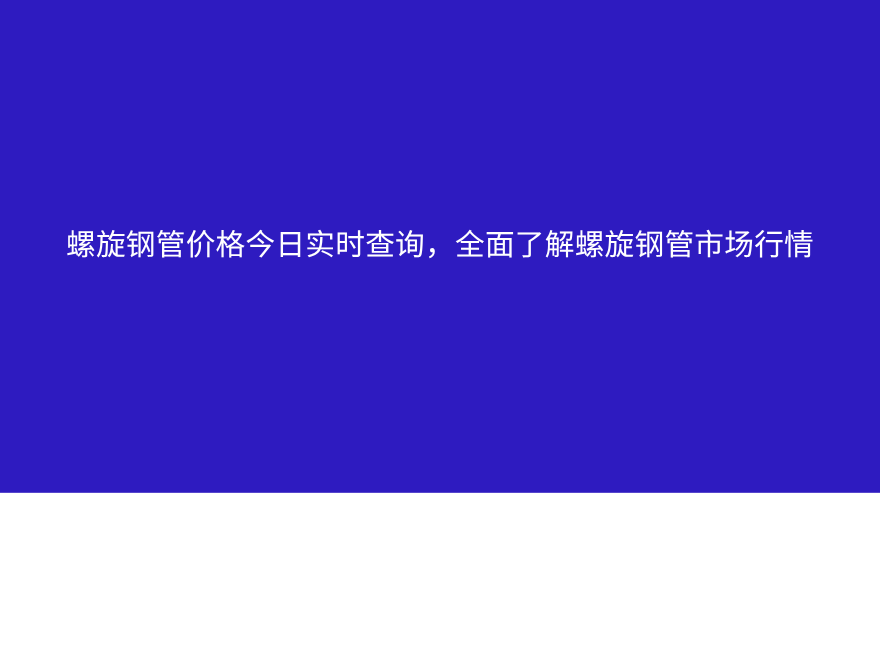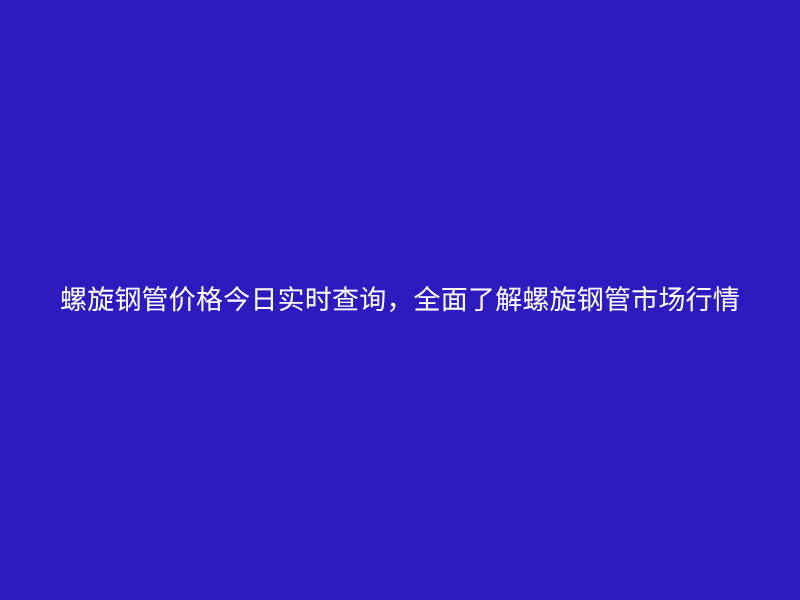--- a/index.html
+++ b/index.html
@@ -12,21 +12,21 @@
     width: 800px;
     height: 600px;
     overflow: hidden;
     font-family: "DejaVu Sans", "Liberation Sans", sans-serif;
   }
 
   #banner-canvas {
     position: relative;
     box-sizing: border-box;
     width: 800px;
-    height: 600px;
+    height: 448px;
     background-color: #2e1bc0;
     display: flex;
     align-items: center;
     justify-content: center;
   }
 
   #headline-block {
     width: 700px;
     text-align: center;
   }

